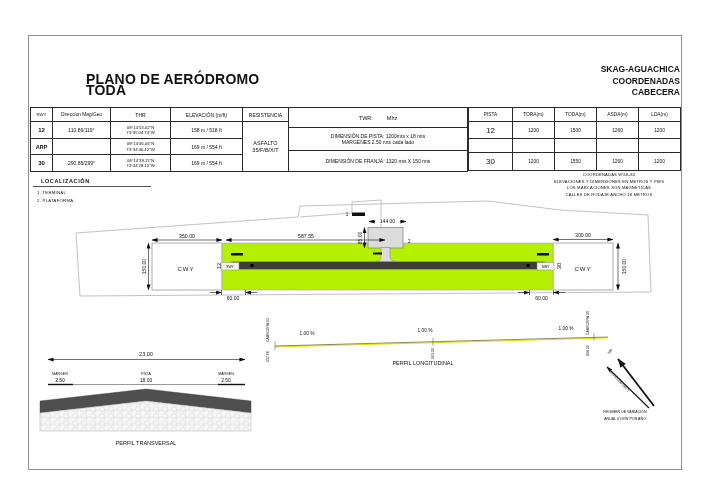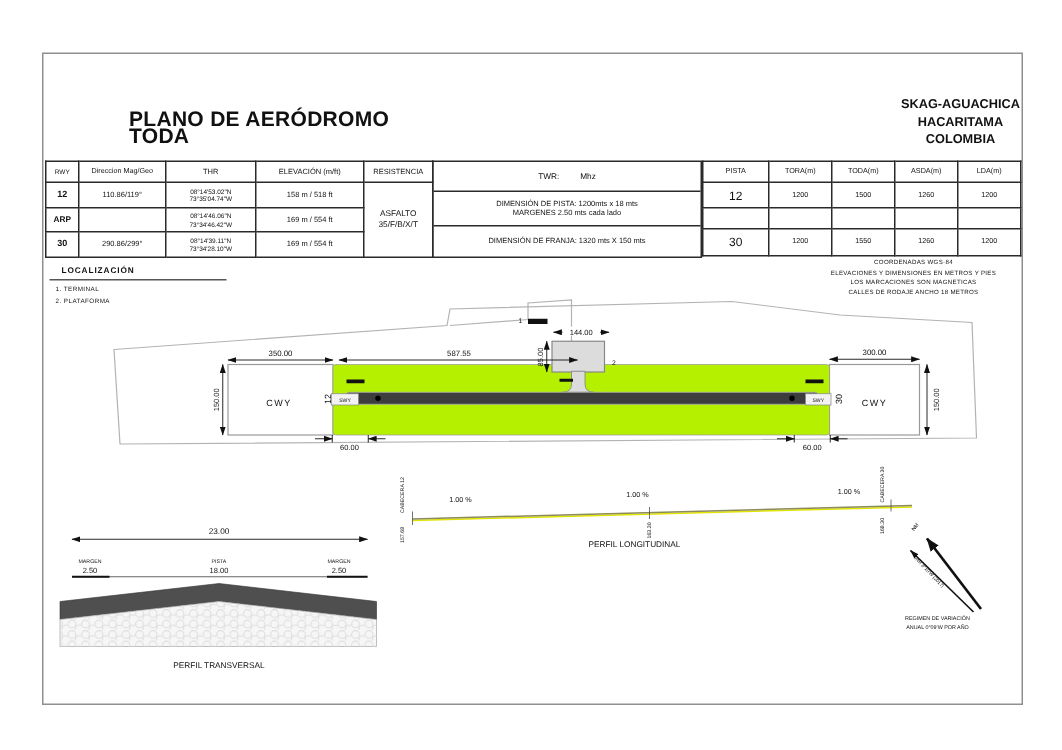--- a/index.html
+++ b/index.html
@@ -2,21 +2,21 @@
 <html><head>
 <meta charset="utf-8">
 <style>
   html,body { margin:0; padding:0; background:#fff; }
   .page { position:relative; width:708px; height:500px; background:#ffffff;
           font-family:"Liberation Sans",sans-serif; color:#111; overflow:hidden; }
   .abs { position:absolute; }
   .frame { left:28px; top:35px; width:652px; height:433px; border:1px solid #8f8f8f; }
 
   .title-left { left:38px; top:74px; font-size:14px; font-weight:bold; line-height:11px; letter-spacing:.2px;margin-left:48px; }
-  .title-right { right:28px; top:64px; font-size:8.5px; font-weight:bold; line-height:11.5px; text-align:center; }
+  .title-right { right:28px; top:64px; font-size:8.5px; font-weight:bold; line-height:11.5px; text-align:right; }
 
   table { border-collapse:collapse; table-layout:fixed; background:#fff; }
   td,th { border:1px solid #2a2a2a; padding:0; text-align:center; vertical-align:middle; font-weight:normal; overflow:hidden; }
 
   .tbl-rwy  { left:30px;  top:107px; width:258px; }
   .tbl-decl { left:468px; top:107px; width:212px; }
   .h5  { font-size:5px; }
   .h48 { font-size:4.8px; }
   .h43 { font-size:4.3px; line-height:5.4px; }
   .big { font-size:6px; font-weight:bold; }
@@ -47,22 +47,22 @@
 <div class="page">
 
   <div class="abs frame"></div>
 
   <div class="abs title-left">
     <div>PLANO DE AERÓDROMO</div>
     <div>TODA</div>
   </div>
   <div class="abs title-right">
     <div>SKAG-AGUACHICA</div>
-    <div>HACARITAMA</div>
-    <div>COLOMBIA</div>
+    <div>COORDENADAS</div>
+    <div>CABECERA</div>
   </div>
 
   <table class="abs tbl-rwy">
     <colgroup>
         <col style="width:22px">
         <col style="width:58px">
         <col style="width:60px">
         <col style="width:72px">
         <col style="width:46px">
       </colgroup>

